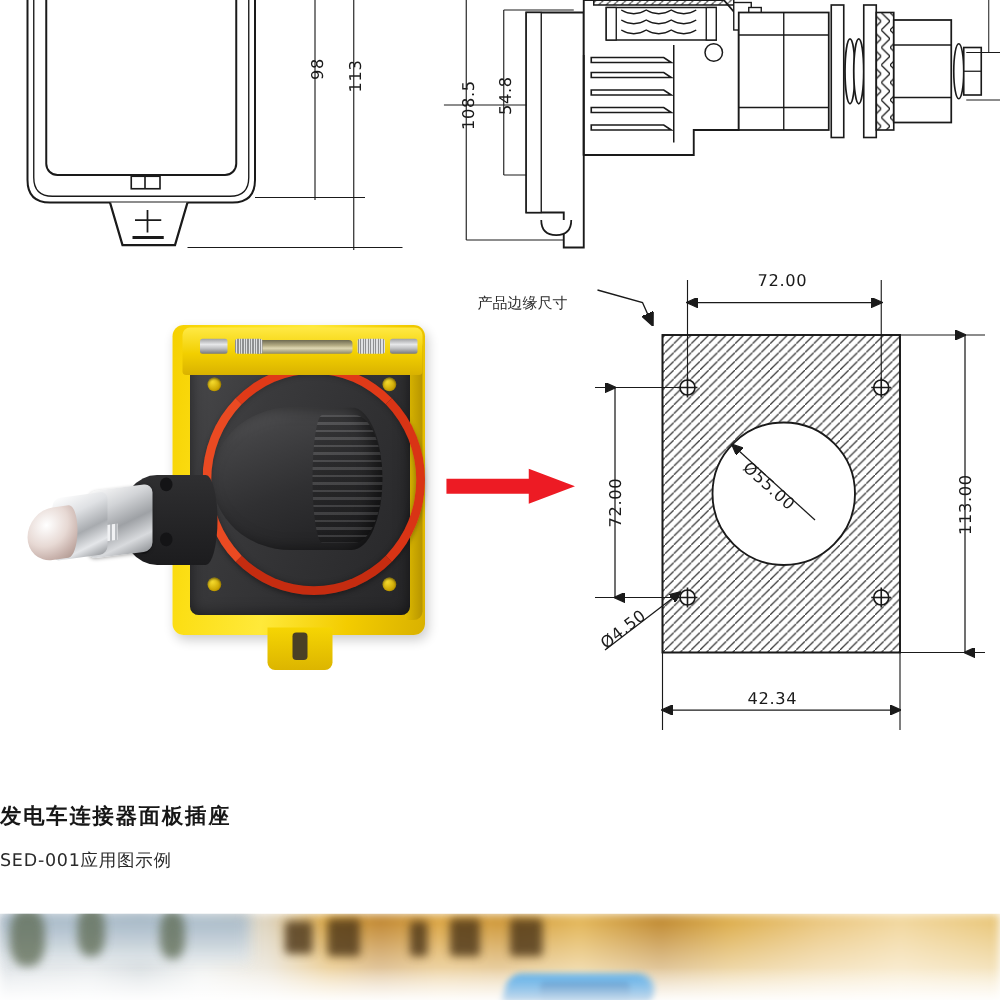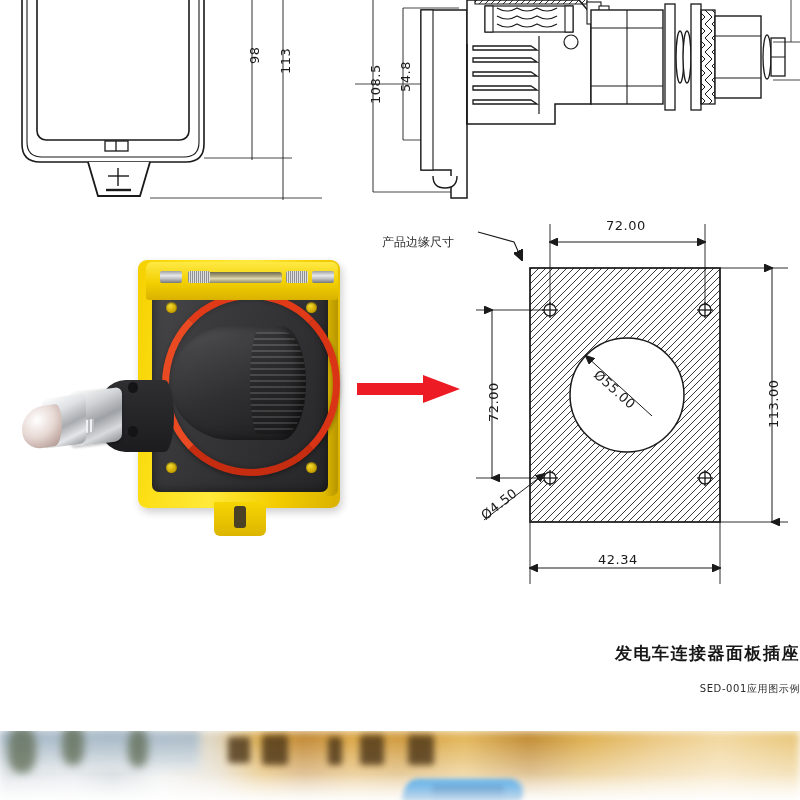--- a/index.html
+++ b/index.html
@@ -213,31 +213,31 @@
     font-size: 12px;
     color: #2b2b2b;
     white-space: nowrap;
   }
 
   
   #panel-drawing { left: 462px; top: 212px; width: 338px; height: 380px; }
 
   
   #caption-block {
-    left: 0; top: 640px; width: 800px; text-align: right;
+    left: 0; top: 640px; width: 800px; text-align: left;
   }
   #caption-title {
     font-size: 17px;
     font-weight: bold;
     color: #171717;
     letter-spacing: 1.5px;
     line-height: 26px;
   }
   #caption-sub {
-    font-size: 10px;
+    font-size: 14px;
     color: #2a2a2a;
     letter-spacing: 0.6px;
     line-height: 30px;
     margin-top: 8px;
   }
 
   
   #bottom-banner {
     left: 0; top: 731px; width: 800px; height: 69px;
     overflow: hidden;

